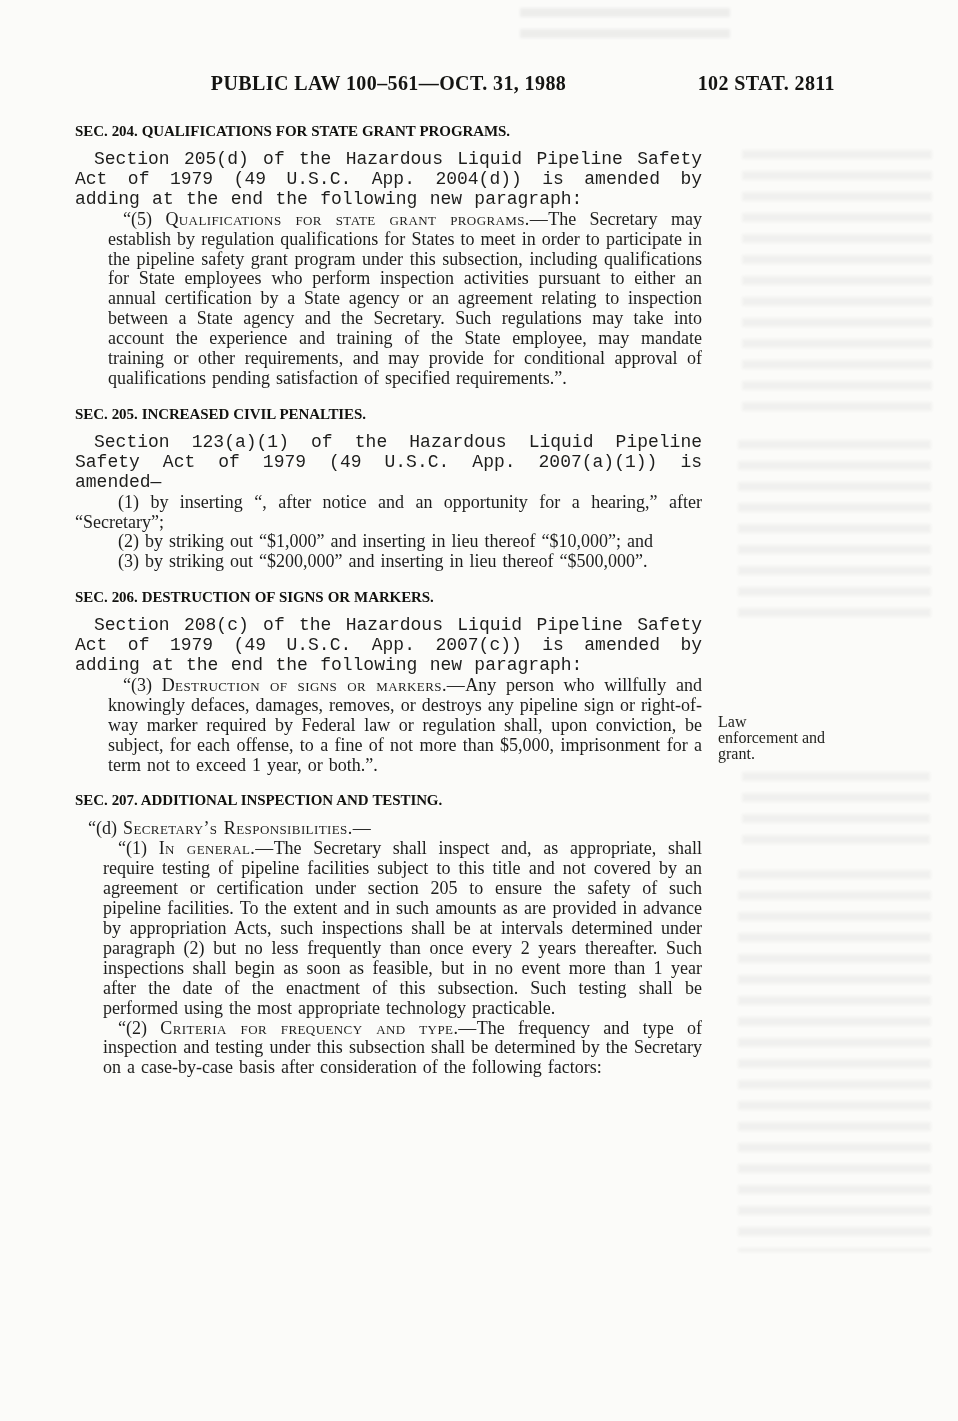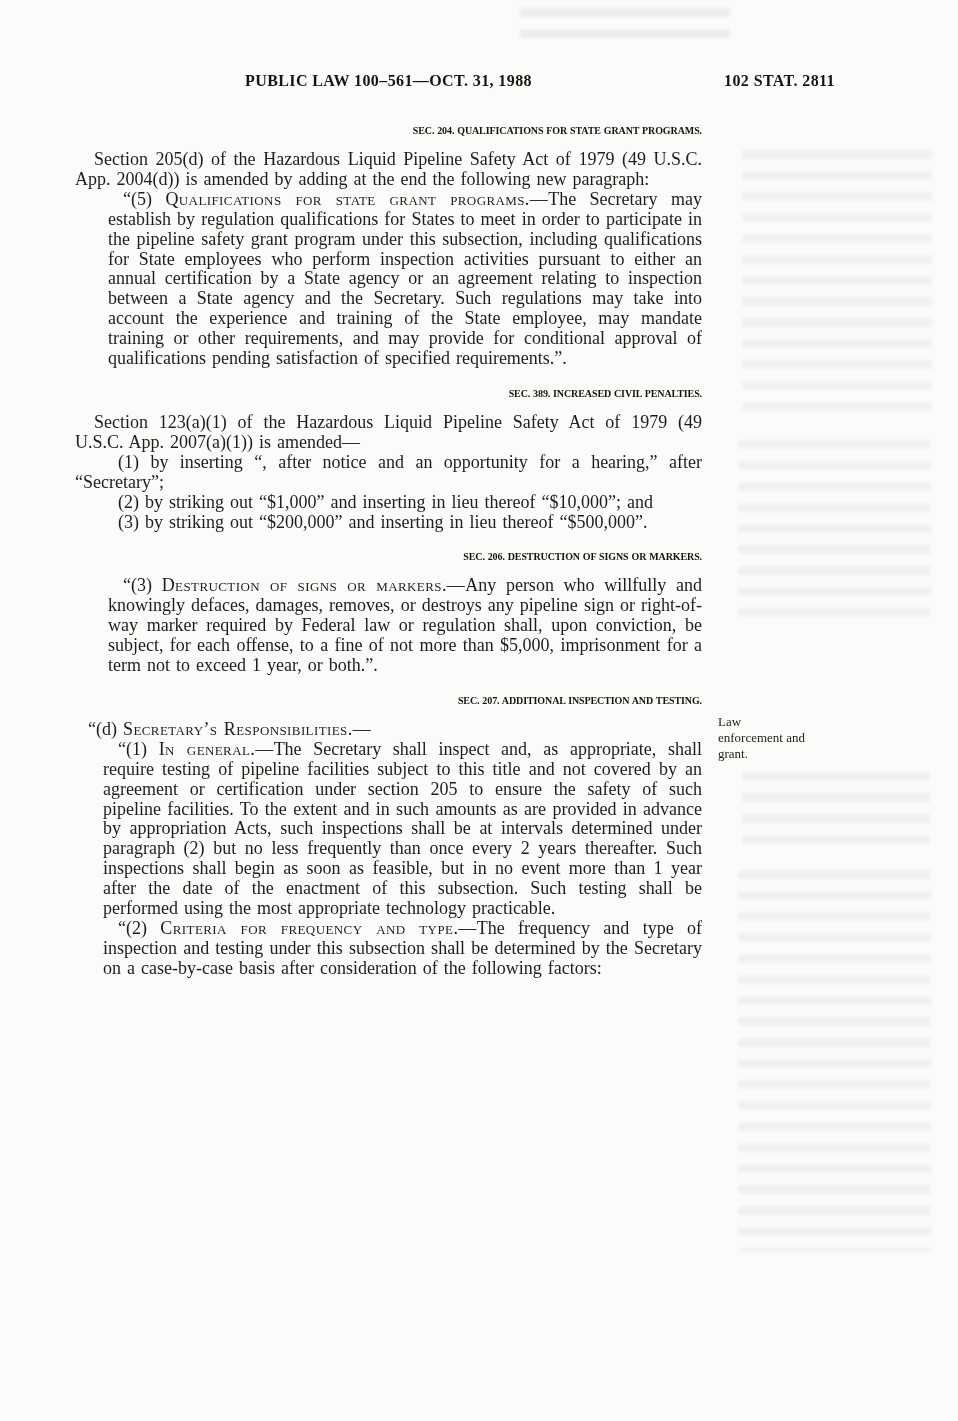--- a/index.html
+++ b/index.html
@@ -8,50 +8,50 @@
     width:958px; height:1421px;
     background:#fbfbf9;
     font-family:"Liberation Serif","DejaVu Serif",serif;
     color:#1d1d1c;
     overflow:hidden;
     box-shadow:0 0 4px rgba(0,0,0,.25);
   }
   
   .page-header {
     position:absolute; top:72px; left:75px; width:760px; height:26px;
-    font-weight:bold; font-size:16px; letter-spacing:.4px; color:#141412;
+    font-weight:bold; font-size:20px; letter-spacing:.4px; color:#141412;
     white-space:nowrap;
   }
   .law-title { position:absolute; left:0; top:0; width:627px; text-align:center; }
   .stat-ref  { position:absolute; right:0; top:0; }
 
   
   .content {
     position:absolute; left:75px; top:122px; width:627px;
     font-size:18px; line-height:19.9px; word-spacing:1.5px;
     text-align:justify; text-justify:inter-word;
   }
   .sec-heading {
-    font-size:10px; font-weight:bold; letter-spacing:-.1px; word-spacing:.5px;
-    color:#12120f; margin:16px 0 10px 0; text-align:right; line-height:18px;
+    font-size:15px; font-weight:bold; letter-spacing:-.1px; word-spacing:.5px;
+    color:#12120f; margin:16px 0 10px 0; text-align:left; line-height:18px;
   }
   .sec-heading.first { margin-top:0; }
   p { margin:0; }
-  .intro   { text-indent:19px; }
+  .intro   { text-indent:19px;font-family:Liberation Mono, monospace; }
   .quoted  { margin-left:33px; text-indent:15px; }
   .item    { text-indent:43px; }
   .sub-a   { text-indent:13px; }
   .sub-d   { text-indent:13px; }
   .subpara { margin-left:28px; text-indent:15px; }
   .sc { font-variant:small-caps; letter-spacing:.4px; }
 
   
   .margin-note {
     position:absolute; left:718px; top:714px; width:130px;
-    font-size:13px; line-height:15.8px; text-align:left; color:#23231f;
+    font-size:16px; line-height:15.8px; text-align:left; color:#23231f;
   }
   .margin-note span { display:block; }
 
   
   .ghost {
     position:absolute; opacity:.05; filter:blur(1.6px); pointer-events:none;
     background:repeating-linear-gradient(to bottom,#444 0 9px,transparent 9px 21px);
   }
   .g1 { left:742px; top:150px; width:190px; height:272px; }
   .g2 { left:738px; top:440px; width:193px; height:178px; }
@@ -77,29 +77,30 @@
 
   <main class="content">
 
     <section>
       <h2 class="sec-heading first">SEC. 204. QUALIFICATIONS FOR STATE GRANT PROGRAMS.</h2>
       <p class="intro">Section 205(d) of the Hazardous Liquid Pipeline Safety Act of 1979 (49 U.S.C. App. 2004(d)) is amended by adding at the end the following new paragraph:</p>
       <p class="quoted"><span>“(5) </span><span class="sc">Qualifications for state grant programs.—</span><span>The Secretary may establish by regulation qualifications for States to meet in order to participate in the pipeline safety grant program under this subsection, including qualifications for State employees who perform inspection activities pursuant to either an annual certification by a State agency or an agreement relating to inspection between a State agency and the Secretary. Such regulations may take into account the experience and training of the State employee, may mandate training or other requirements, and may provide for conditional approval of qualifications pending satisfaction of specified requirements.”.</span></p>
     </section>
 
     <section>
-      <h2 class="sec-heading">SEC. 389. INCREASED CIVIL PENALTIES.</h2>
+      <h2 class="sec-heading">SEC. 205. INCREASED CIVIL PENALTIES.</h2>
       <p class="intro">Section 123(a)(1) of the Hazardous Liquid Pipeline Safety Act of 1979 (49 U.S.C. App. 2007(a)(1)) is amended—</p>
       <p class="item">(1) by inserting “, after notice and an opportunity for a hearing,” after “Secretary”;</p>
       <p class="item">(2) by striking out “$1,000” and inserting in lieu thereof “$10,000”; and</p>
       <p class="item">(3) by striking out “$200,000” and inserting in lieu thereof “$500,000”.</p>
     </section>
 
     <section>
       <h2 class="sec-heading">SEC. 206. DESTRUCTION OF SIGNS OR MARKERS.</h2>
+      <p class="intro">Section 208(c) of the Hazardous Liquid Pipeline Safety Act of 1979 (49 U.S.C. App. 2007(c)) is amended by adding at the end the following new paragraph:</p>
       <p class="quoted"><span>“(3) </span><span class="sc">Destruction of signs or markers.—</span><span>Any person who willfully and knowingly defaces, damages, removes, or destroys any pipeline sign or right-of-way marker required by Federal law or regulation shall, upon conviction, be subject, for each offense, to a fine of not more than $5,000, imprisonment for a term not to exceed 1 year, or both.”.</span></p>
     </section>
 
     <section>
       <h2 class="sec-heading">SEC. 207. ADDITIONAL INSPECTION AND TESTING.</h2>
       <p class="sub-d"><span>“(d) </span><span class="sc">Secretary’s Responsibilities.—</span></p>
       <p class="subpara"><span>“(1) </span><span class="sc">In general.—</span><span>The Secretary shall inspect and, as appropriate, shall require testing of pipeline facilities subject to this title and not covered by an agreement or certification under section 205 to ensure the safety of such pipeline facilities. To the extent and in such amounts as are provided in advance by appropriation Acts, such inspections shall be at intervals determined under paragraph (2) but no less frequently than once every 2 years thereafter. Such inspections shall begin as soon as feasible, but in no event more than 1 year after the date of the enactment of this subsection. Such testing shall be performed using the most appropriate technology practicable.</span></p>
       <p class="subpara"><span>“(2) </span><span class="sc">Criteria for frequency and type.—</span><span>The frequency and type of inspection and testing under this subsection shall be determined by the Secretary on a case-by-case basis after consideration of the following factors:</span></p>
     </section>
 

